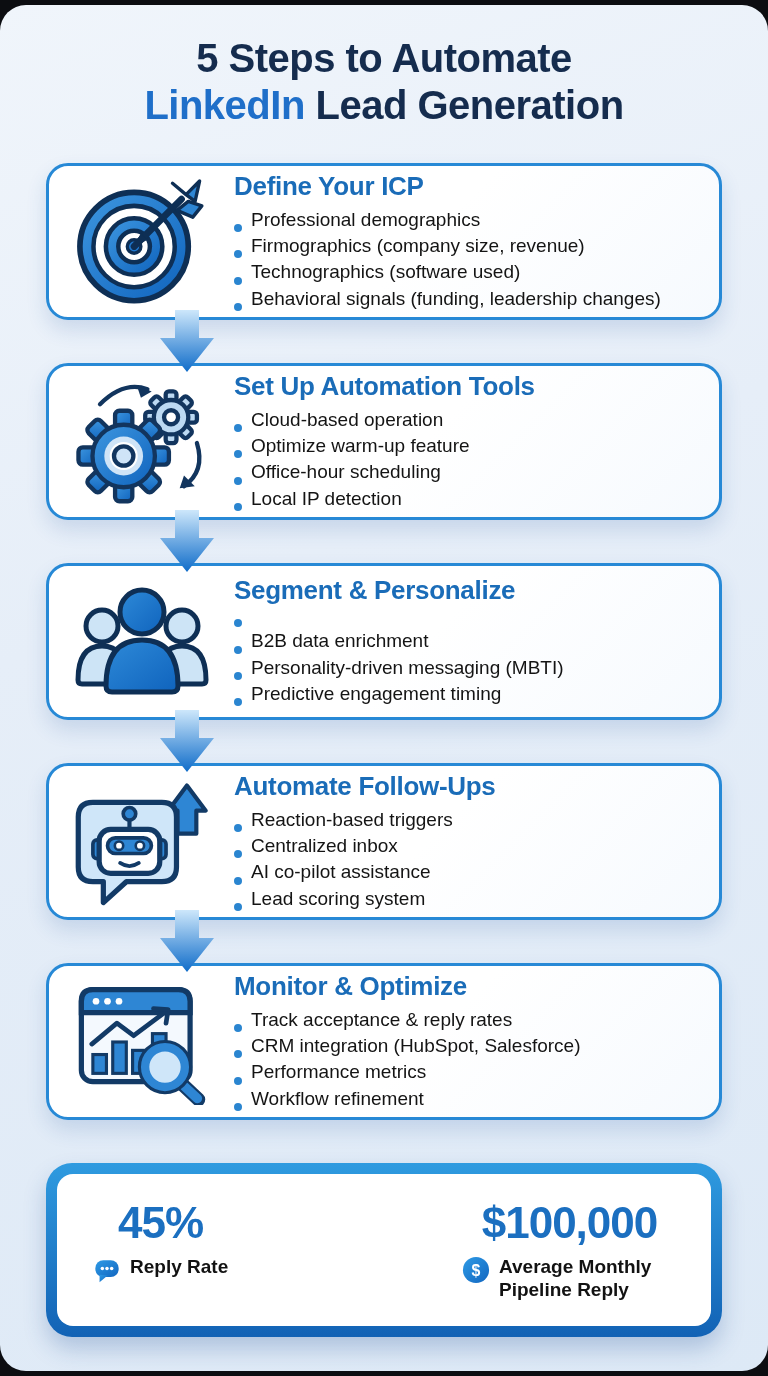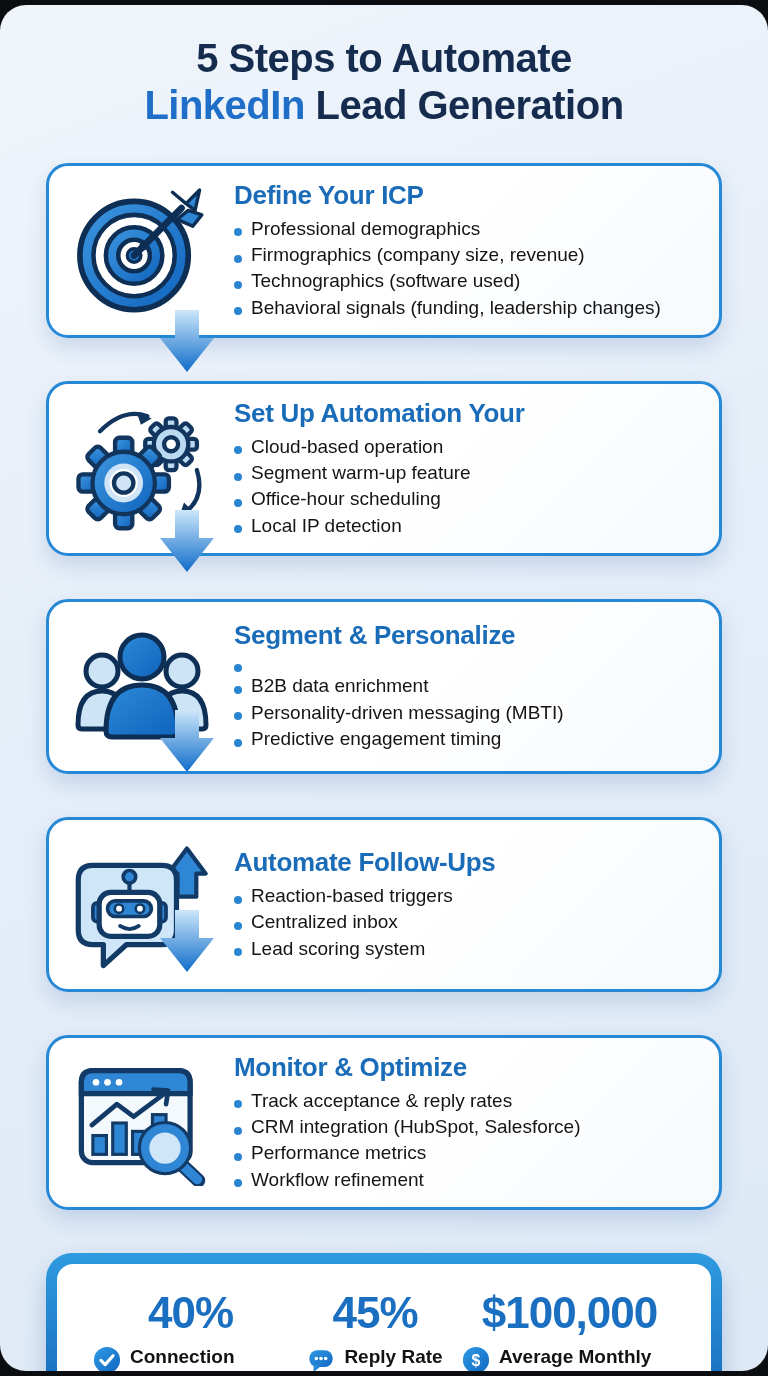--- a/index.html
+++ b/index.html
@@ -20,36 +20,36 @@
   .header { padding-top:30px; text-align:center; }
   .title {
     font-size:40px; font-weight:bold; line-height:1.18;
     color:#152c4e; letter-spacing:-0.5px;
   }
   .title .hl { color:#1f6fc9; }
 
   .steps-wrap { position:relative; margin:34px 46px 0 46px; }
   .card {
     position:relative;
-    width:676px; height:175px; margin-bottom:43px;
+    width:676px; height:157px; margin-bottom:43px;
     background:linear-gradient(135deg,#ffffff 55%,#f6fafe 100%);
     border:3px solid #2789d6; border-radius:22px;
     box-shadow:0 10px 20px rgba(40,90,160,0.16);
     display:flex; align-items:center;
   }
   .card:last-child { margin-bottom:0; }
   .icon-col { width:185px; display:flex; justify-content:center; align-items:center; flex:0 0 185px; }
   .content-col { flex:1; padding-right:14px; }
   .step-title {
     font-size:26px; font-weight:bold; color:#1a6cb8;
     letter-spacing:-0.3px; margin-bottom:6px;
   }
   ul.bullets { list-style:none; }
   ul.bullets li {
-    display:flex; align-items:center;
+    display:flex; align-items:flex-end;
     font-size:19px; line-height:1.28; color:#141414; margin-bottom:2px;
   }
   .dot {
     flex:0 0 auto; width:8px; height:8px; border-radius:50%;
     background:#2a85d0; margin:7px 9px 0 0;
   }
   .flow-arrow { position:absolute; left:112px; width:58px; height:64px; z-index:3; }
   .a1{top:147px} .a2{top:347px} .a3{top:547px} .a4{top:747px}
 
   .stats-card {
@@ -173,29 +173,29 @@
             <circle r="13" fill="#ffffff"></circle>
             <circle r="9" fill="#cfe4f7" stroke="#12355e" stroke-width="4"></circle>
           </g>
           <path d="M26,30 Q48,8 70,16" fill="none" stroke="#12355e" stroke-width="4" stroke-linecap="round"></path>
           <polygon points="74,18 60,12 64,24" fill="#12355e"></polygon>
           <path d="M116,66 Q124,92 104,106" fill="none" stroke="#12355e" stroke-width="4" stroke-linecap="round"></path>
           <polygon points="100,108 114,106 104,96" fill="#12355e"></polygon>
         </svg>
       </div>
       <div class="content-col">
-        <h2 class="step-title">Set Up Automation Your</h2>
+        <h2 class="step-title">Set Up Automation Tools</h2>
         <ul class="bullets">
           <li>
               <span class="dot"></span>
               <span>Cloud-based operation</span>
             </li>
           <li>
               <span class="dot"></span>
-              <span>Segment warm-up feature</span>
+              <span>Optimize warm-up feature</span>
             </li>
           <li>
               <span class="dot"></span>
               <span>Office-hour scheduling</span>
             </li>
           <li>
               <span class="dot"></span>
               <span>Local IP detection</span>
             </li>
         </ul>
@@ -260,20 +260,24 @@
       <div class="content-col">
         <h2 class="step-title">Automate Follow-Ups</h2>
         <ul class="bullets">
           <li>
               <span class="dot"></span>
               <span>Reaction-based triggers</span>
             </li>
           <li>
               <span class="dot"></span>
               <span>Centralized inbox</span>
+            </li>
+          <li>
+              <span class="dot"></span>
+              <span>AI co-pilot assistance</span>
             </li>
           <li>
               <span class="dot"></span>
               <span>Lead scoring system</span>
             </li>
         </ul>
       </div>
     </section>
 
     <section class="card">
@@ -353,36 +357,20 @@
             <stop offset="1" stop-color="#0f6cc9"></stop>
           </linearGradient>
         </defs>
       <path d="M17 0 L41 0 L41 28 L56 28 L29 62 L2 28 L17 28 Z" fill="url(#ar4)"></path>
     </svg>
   </div>
 
   <div class="stats-card">
     <div class="stats-inner">
 
-      <div class="stat">
-        <div class="stat-value">40%</div>
-        <div class="stat-row">
-          <svg class="stat-icon" width="28" height="28" viewBox="0 0 30 30">
-            <defs>
-                <linearGradient id="sg1" x1="0" y1="0" x2="1" y2="1">
-                  <stop offset="0" stop-color="#2e9be6"></stop>
-                  <stop offset="1" stop-color="#1266c0"></stop>
-                </linearGradient>
-              </defs>
-            <circle cx="15" cy="15" r="14" fill="url(#sg1)"></circle>
-            <polyline points="8.5,15.5 13,20 21.5,10.5" fill="none" stroke="#ffffff" stroke-width="3.4" stroke-linecap="round" stroke-linejoin="round"></polyline>
-          </svg>
-          <div class="stat-label w150">Connection Acceptance Rate</div>
-        </div>
-      </div>
 
       <div class="stat">
         <div class="stat-value">45%</div>
         <div class="stat-row">
           <svg class="stat-icon" width="28" height="28" viewBox="0 0 30 30">
             <defs>
                 <linearGradient id="sg2" x1="0" y1="0" x2="1" y2="1">
                   <stop offset="0" stop-color="#2e9be6"></stop>
                   <stop offset="1" stop-color="#1266c0"></stop>
                 </linearGradient>

